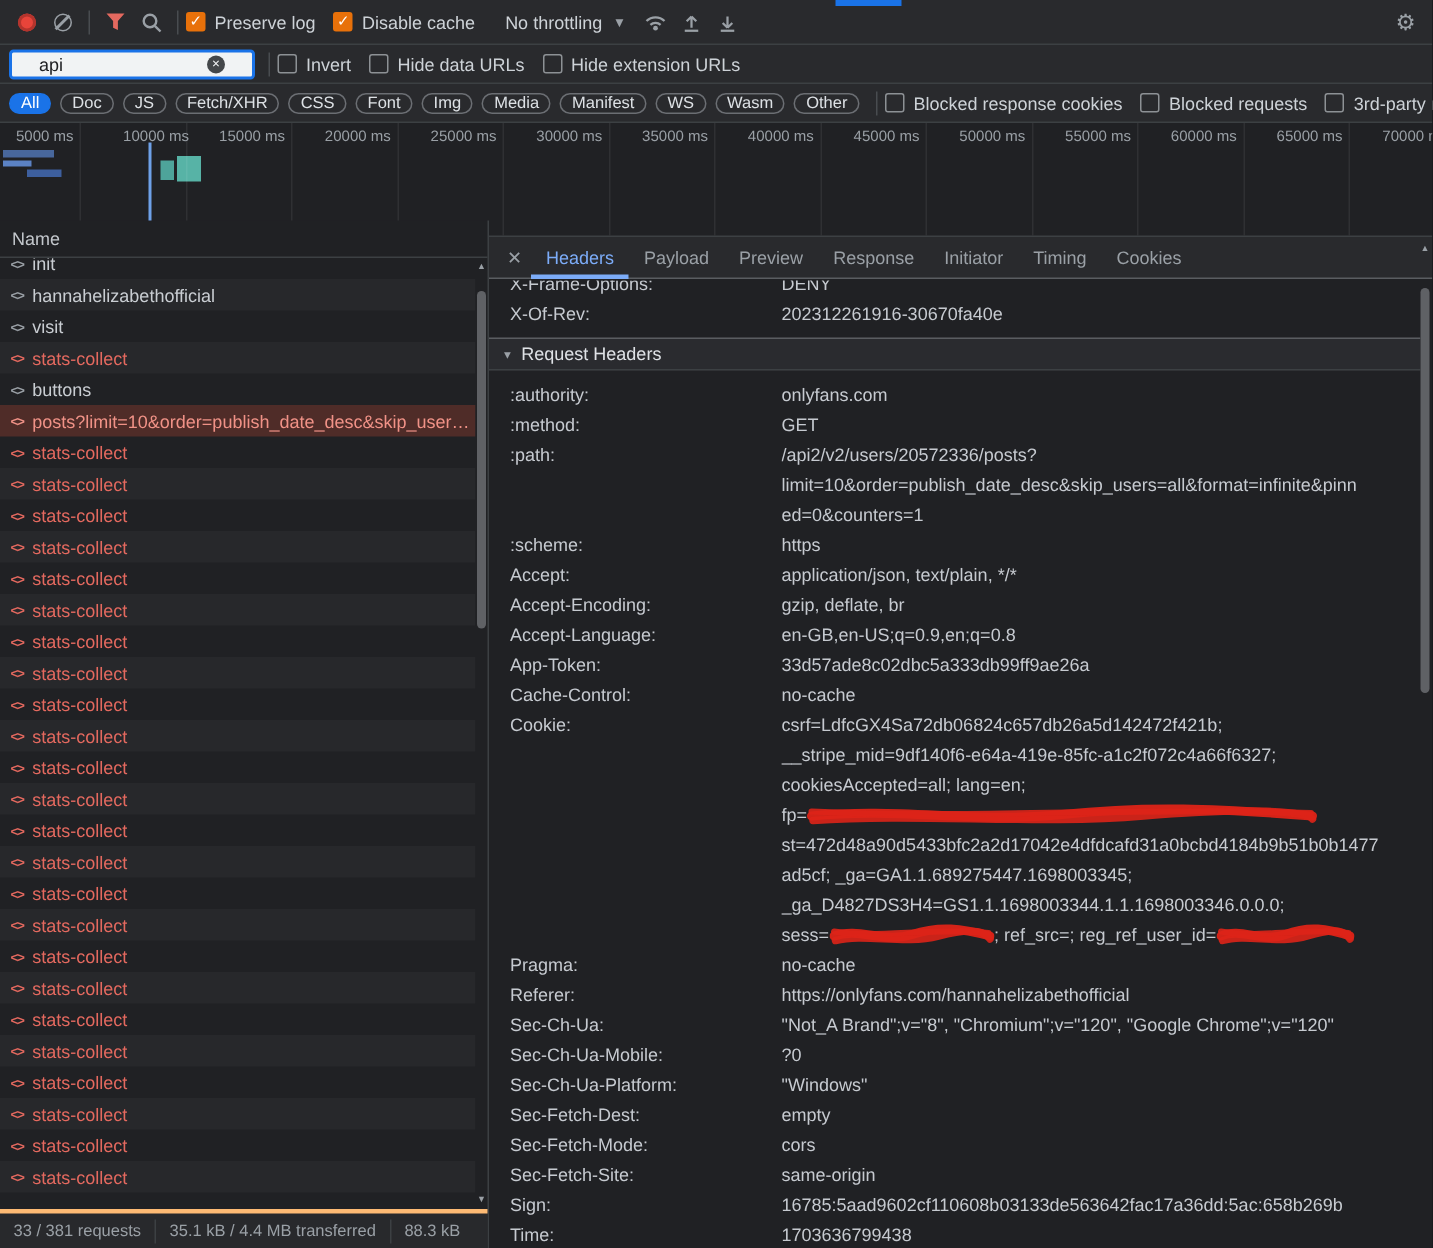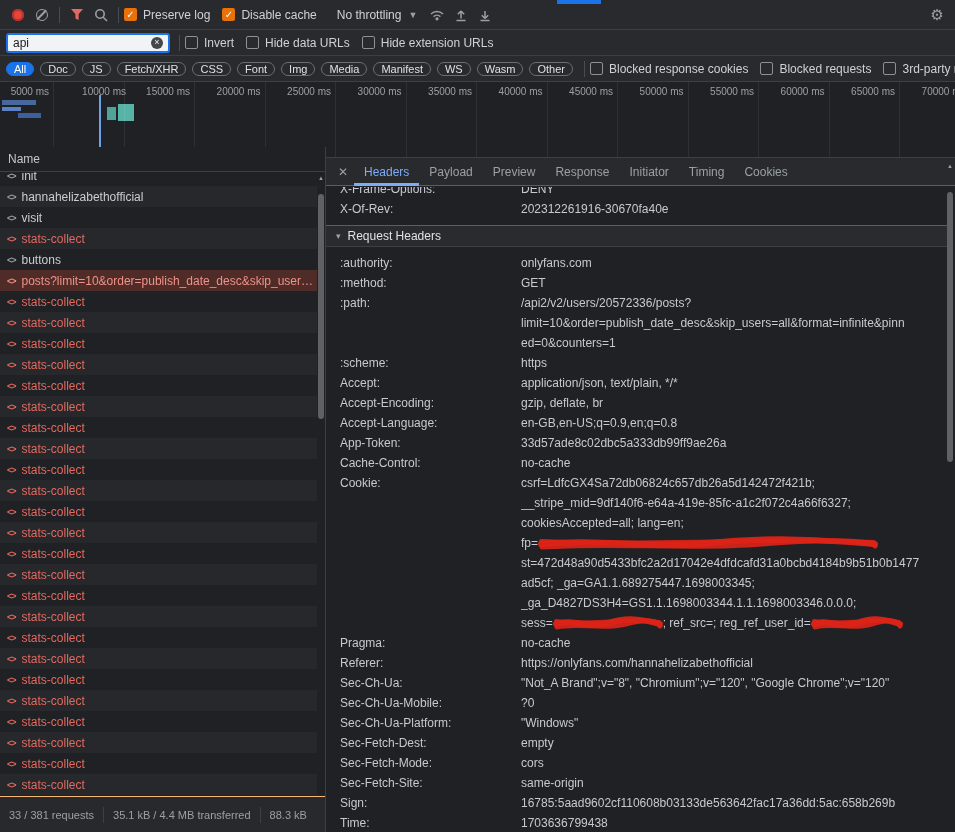--- a/index.html
+++ b/index.html
@@ -20,21 +20,21 @@
       font-size:10px;line-height:1;flex:0 0 auto;}
   .cb.checked{background:#e8710a;color:#fff;}
   .cb.un{border:1.5px solid #8d9195;background:transparent;}
   .cb-label{margin:0 12px 0 6px;color:#cdd2d7;white-space:nowrap;}
   .dd{display:flex;align-items:center;margin:0 8px;color:#cdd2d7;white-space:nowrap;}
   .caret{font-size:9px;margin-left:7px;color:#9aa0a6;}
   .gear{margin-left:auto;font-size:15px;color:#9aa0a6;width:24px;text-align:center;}
   .blue-frag{position:absolute;left:557px;top:0;width:44px;height:4px;background:#1a73e8;}
 
   .filter-input{width:164px;height:20px;background:#f1f3f4;border:2px solid #1a73e8;border-radius:3px;
-      display:flex;align-items:center;padding:0 5px;margin-right:4px;}
+      display:flex;align-items:center;padding:0 18px;margin-right:4px;}
   .filter-input .ftext{flex:1;color:#202124;font-size:12px;}
   .clear-x{width:12px;height:12px;border-radius:50%;background:#44474a;color:#f1f3f4;font-size:9px;
       display:flex;align-items:center;justify-content:center;line-height:1;}
 
   .pill{height:14px;display:flex;align-items:center;padding:0 7px;border-radius:7px;font-size:11px;
       color:#dde1e5;border:1px solid #6b6e73;margin-right:6px;white-space:nowrap;flex:0 0 auto;}
   .pill.active{background:#1a73e8;border-color:#1a73e8;color:#fff;}
 
   #overview{position:absolute;top:82px;left:0;width:955px;height:76px;background:#202124;
       border-bottom:1px solid #3c4043;overflow:hidden;}
@@ -45,22 +45,22 @@
   #left-panel{position:absolute;top:147px;left:0;width:326px;bottom:0;border-right:1px solid #3c4043;background:#202124;}
   .name-header{height:25px;border-bottom:1px solid #3c4043;display:flex;align-items:center;padding-left:8px;color:#c3c7cc;}
   .rows{position:absolute;top:25px;left:0;right:8px;bottom:26px;overflow:hidden;}
   .rows-inner{margin-top:-7px;}
   .nrow{height:21px;display:flex;align-items:center;padding-left:7px;color:#c9cdd2;white-space:nowrap;overflow:hidden;}
   .nrow.stripe{background:rgba(255,255,255,0.035);}
   .nrow.error{color:#e4695f;}
   .nrow.selected{background:#4f2c28;color:#f09287;}
   .nicon{font-size:9px;font-weight:bold;letter-spacing:-1px;margin-right:6px;color:#9aa0a6;flex:0 0 auto;}
   .nrow.error .nicon,.nrow.selected .nicon{color:inherit;}
-  #status-bar{position:absolute;left:0;bottom:0;width:325px;height:36px;background:#28292c;
-      border-top:1px solid #fdba74;display:flex;align-items:center;font-size:11px;color:#9aa0a6;overflow:hidden;}
+  #status-bar{position:absolute;left:0;bottom:0;width:325px;height:26px;background:#28292c;
+      border-top:3px solid #fdba74;display:flex;align-items:center;font-size:11px;color:#9aa0a6;overflow:hidden;}
   .status-seg{padding:0 9px;white-space:nowrap;border-left:1px solid #3c4043;height:16px;display:flex;align-items:center;}
   .status-seg:first-child{border-left:none;}
   .scrolltrack{position:absolute;width:8px;background:transparent;}
   #left-scroll{right:0;top:25px;bottom:26px;}
   .thumb{position:absolute;left:1px;width:6px;border-radius:3px;background:#5f6165;}
   .scroll-arrow{position:absolute;width:8px;text-align:center;font-size:6px;line-height:8px;color:#9aa0a6;}
 
   #right-panel{position:absolute;top:158px;left:326px;right:0;bottom:0;background:#202124;}
   #tab-bar{height:28px;background:#292a2d;border-bottom:1px solid #5a5d61;display:flex;align-items:center;padding-left:6px;}
   .close-x{color:#9aa0a6;font-size:12px;width:22px;text-align:center;flex:0 0 auto;}

